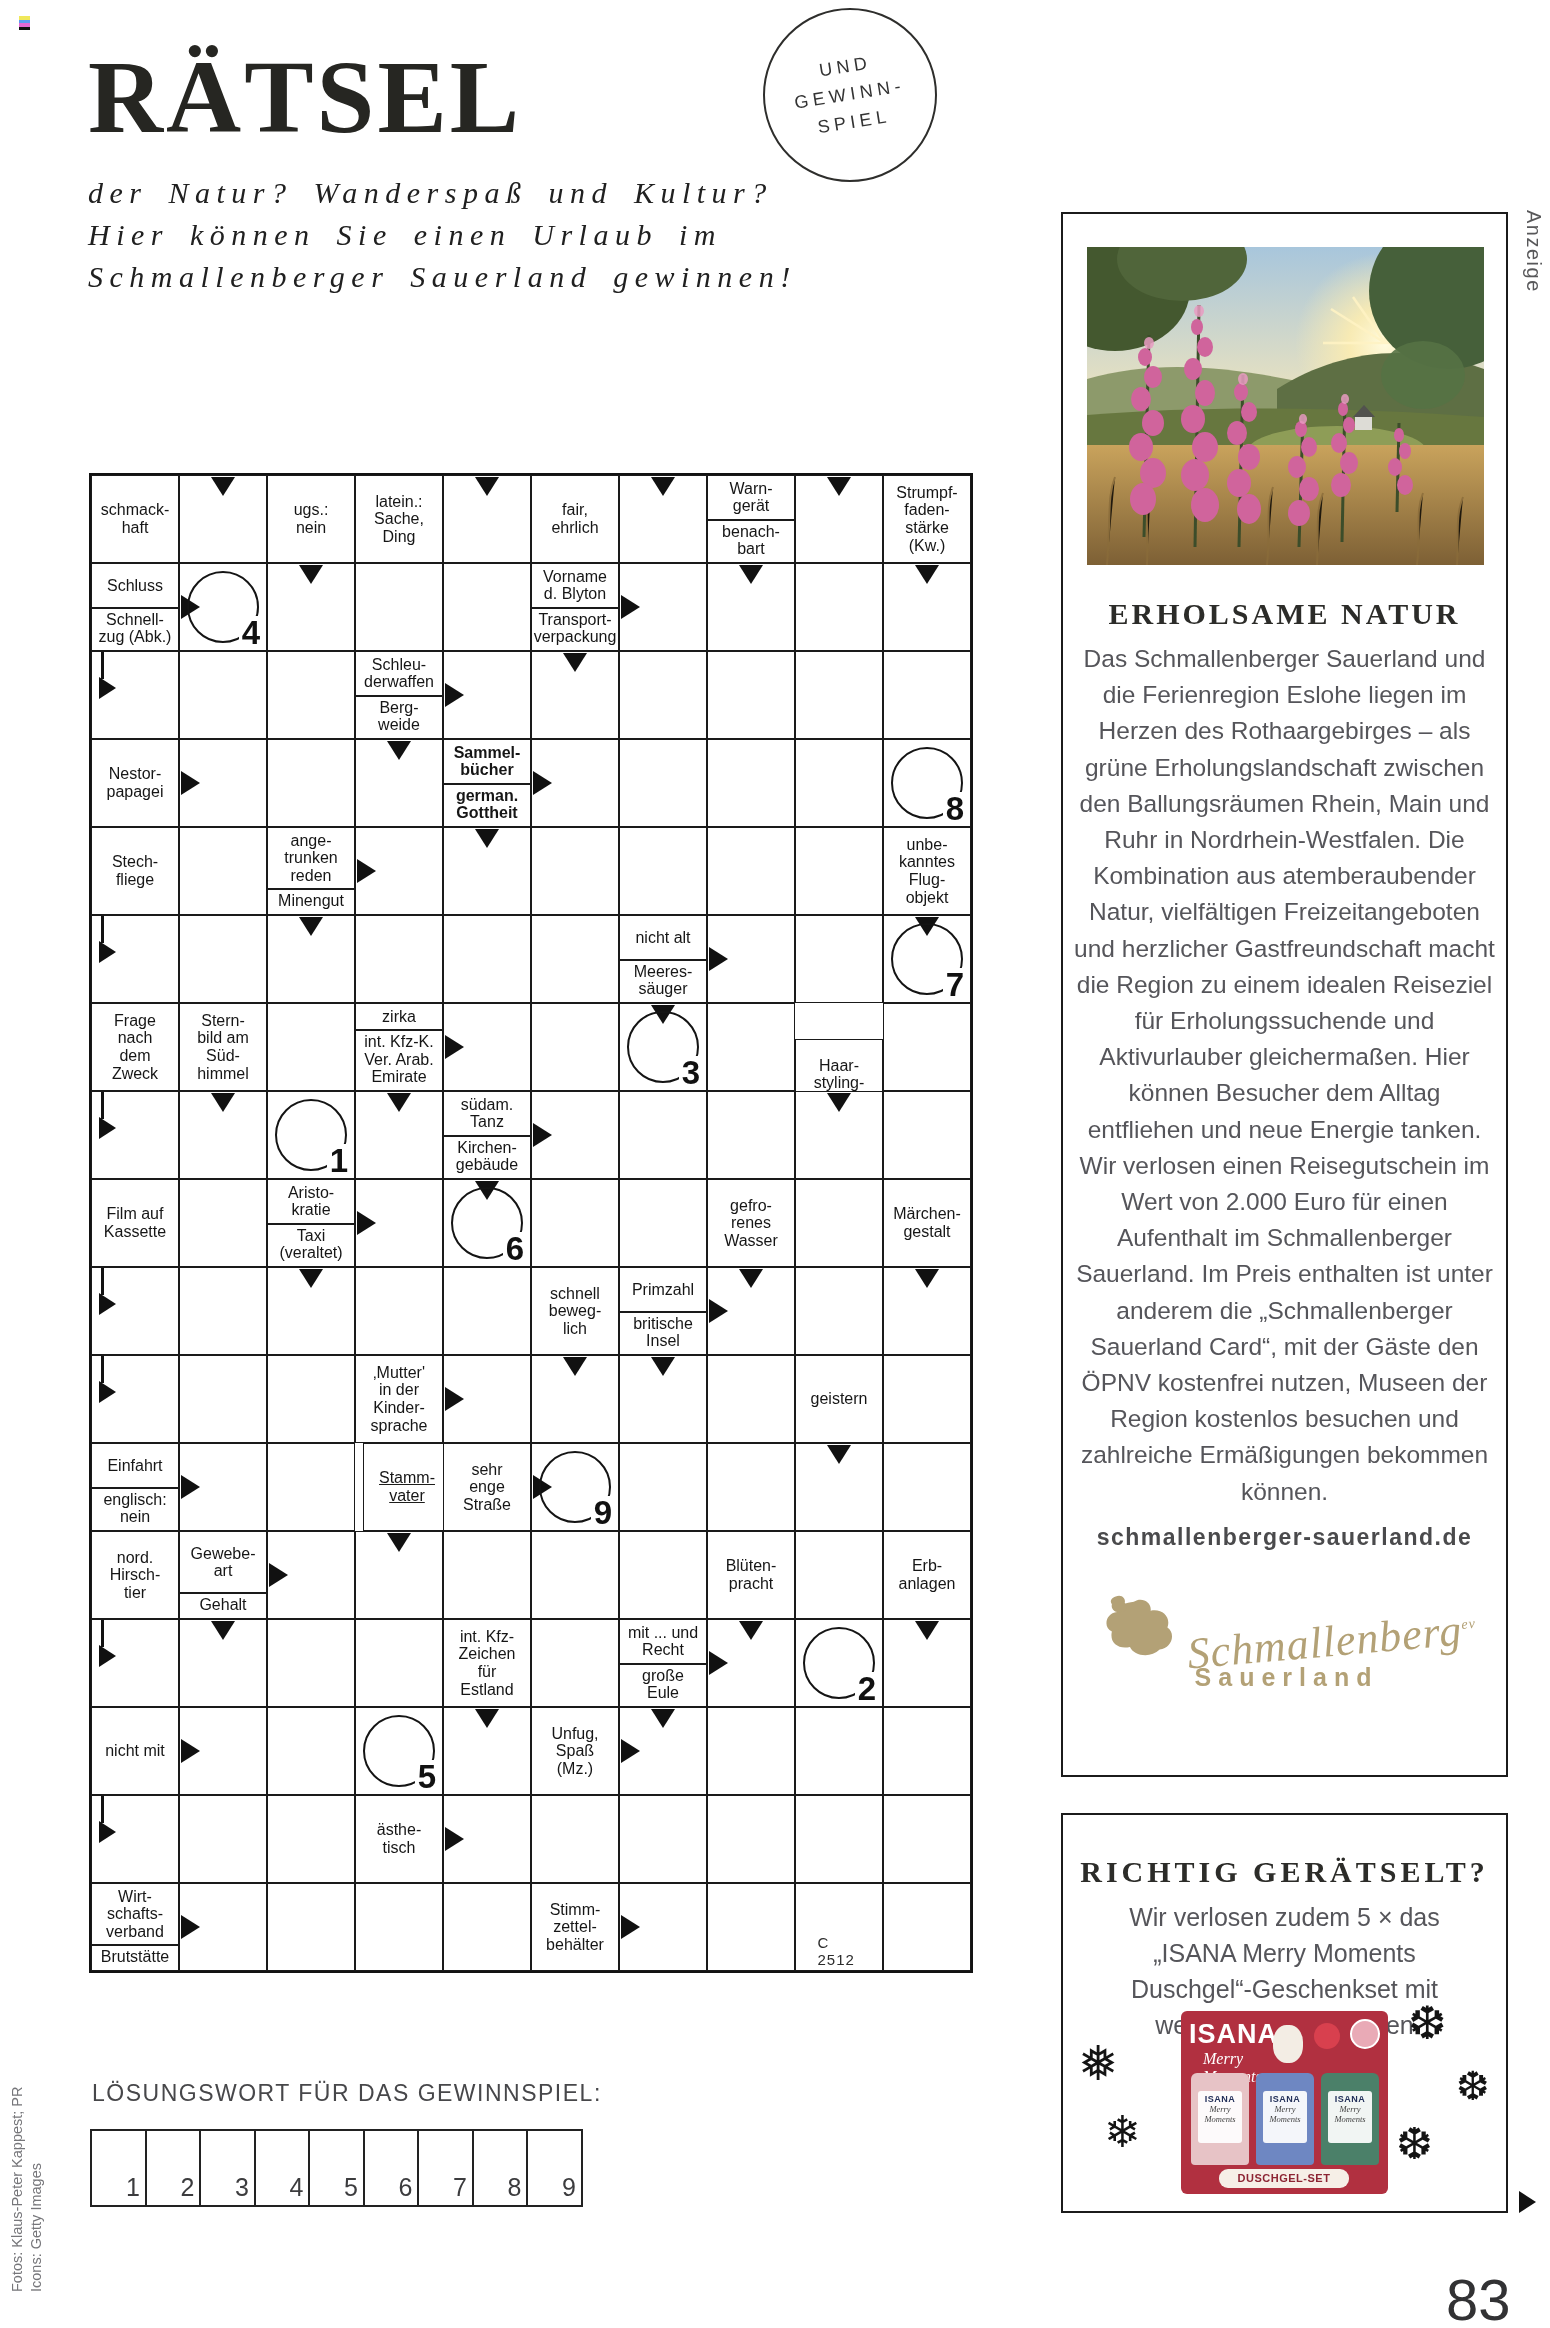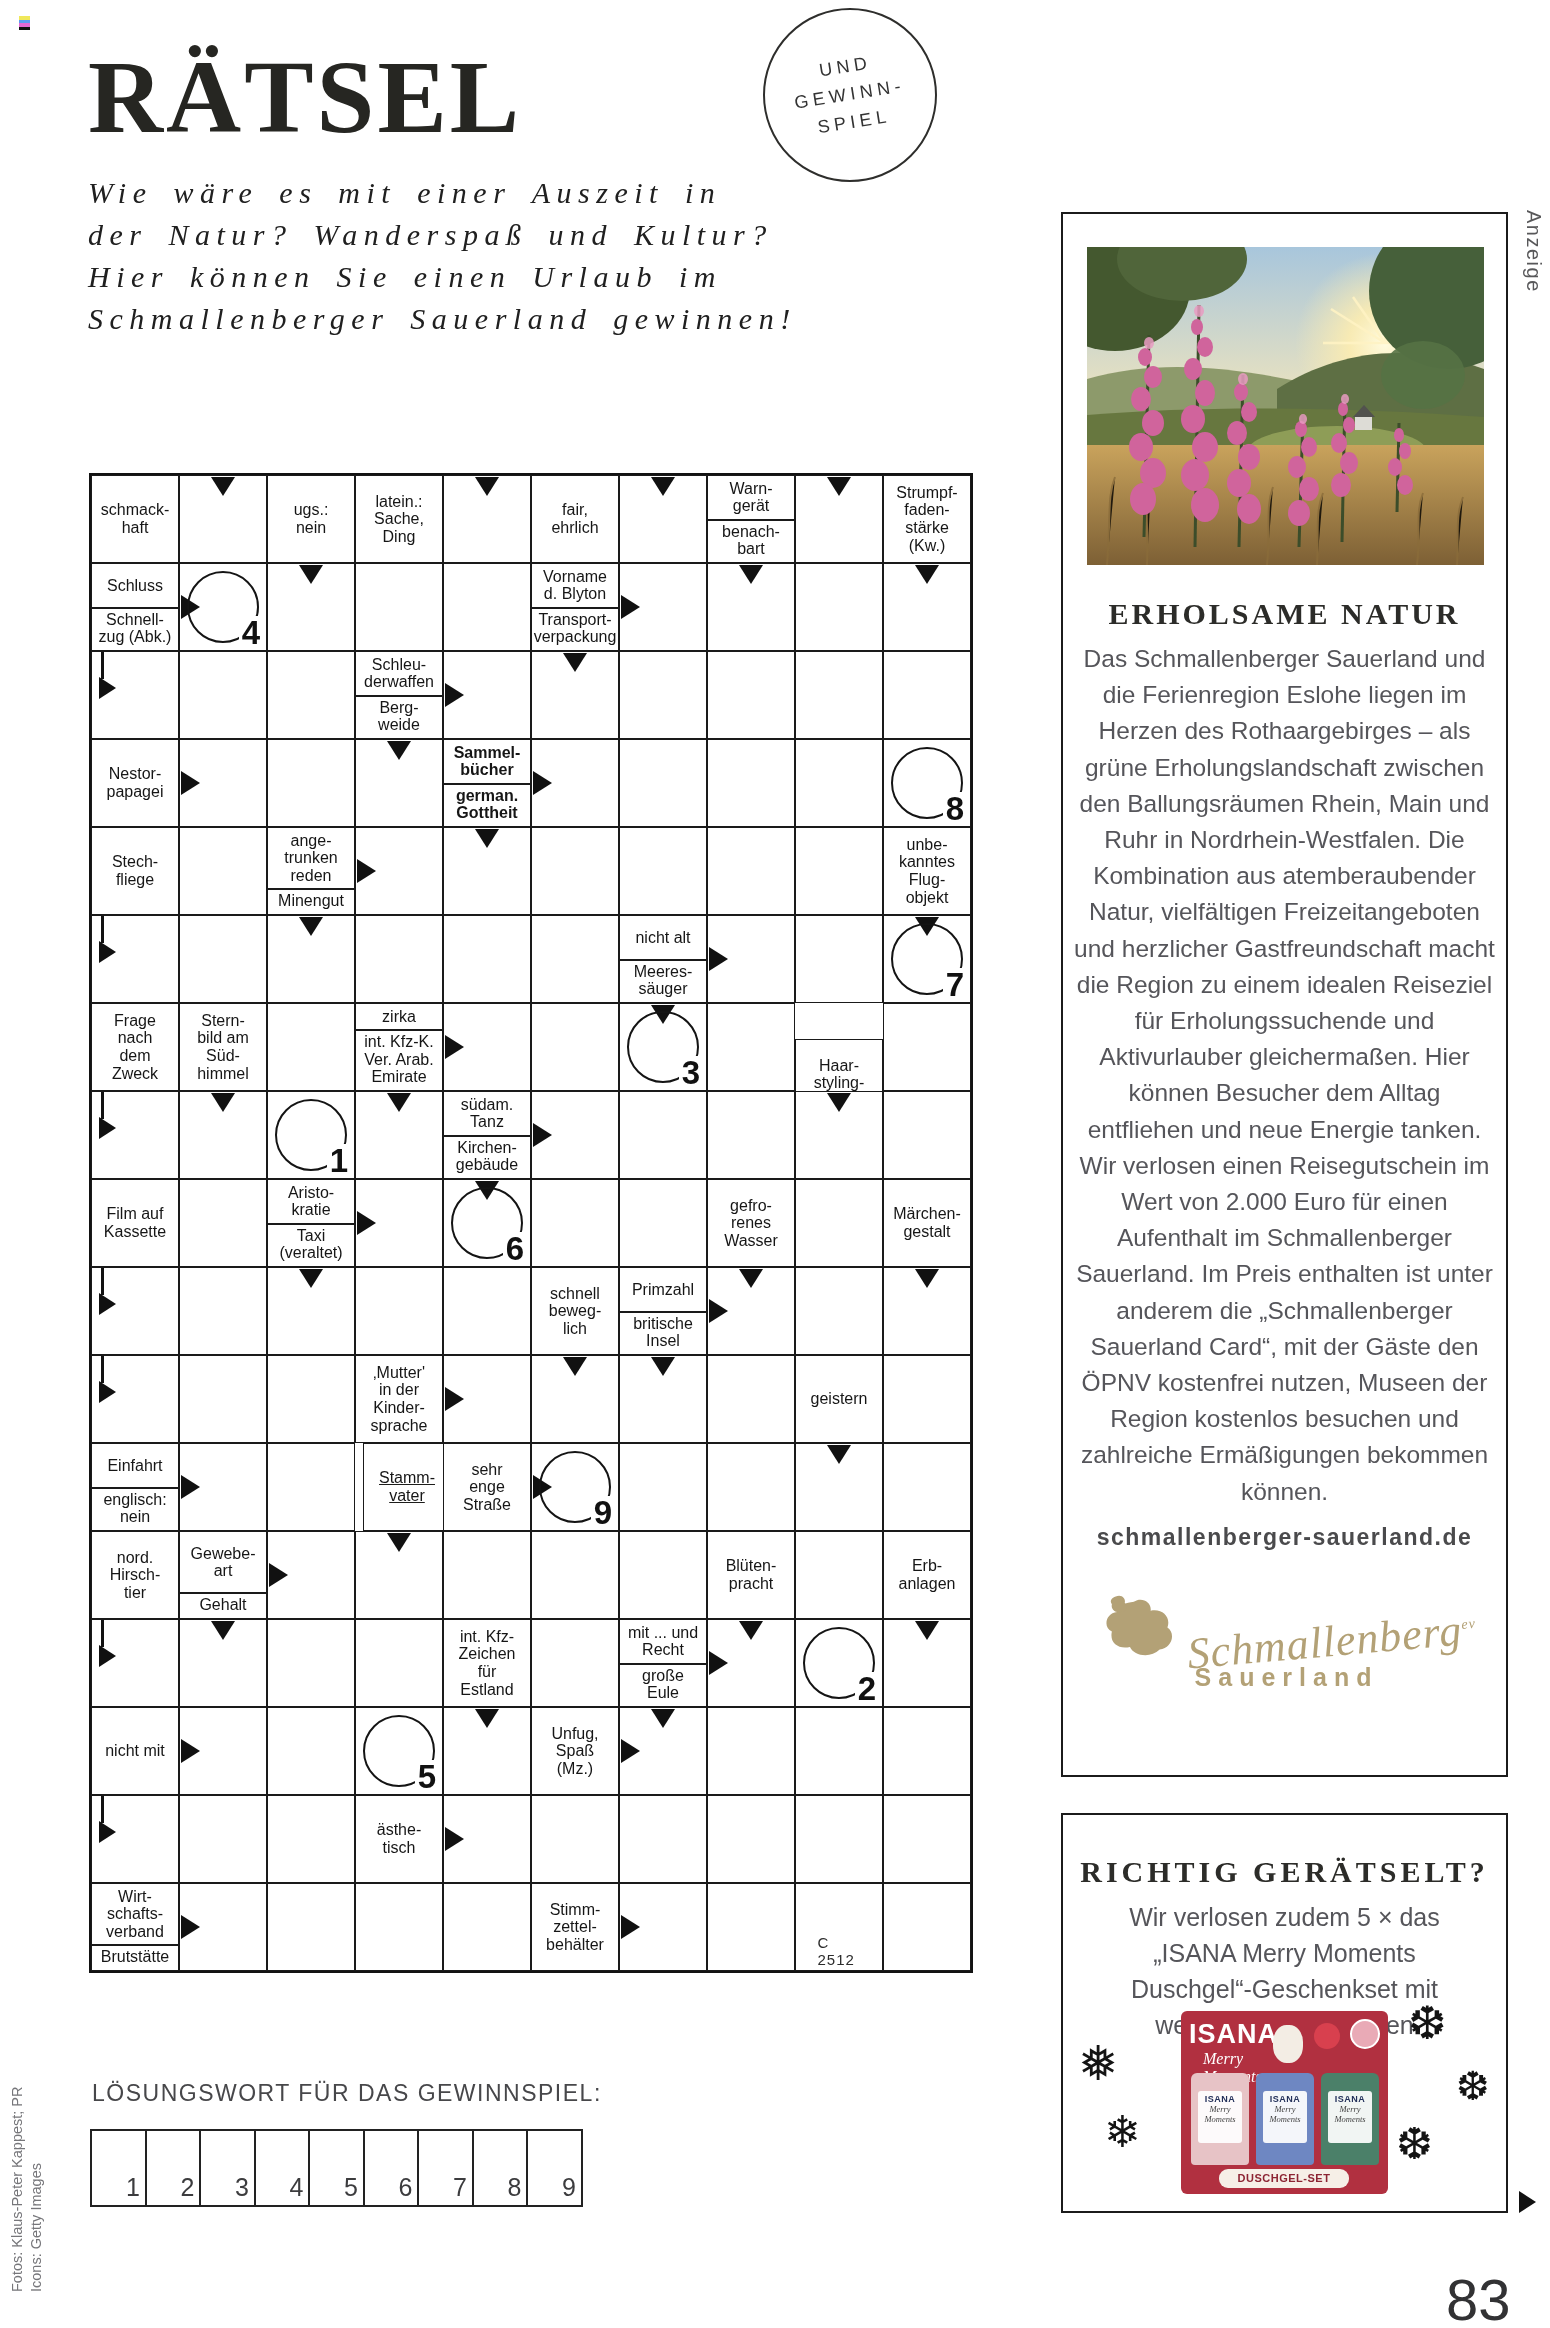--- a/index.html
+++ b/index.html
@@ -119,21 +119,20 @@
 <div class="regmark">
   <div style="background: rgb(240, 232, 90);"></div>
   <div style="background: rgb(93, 156, 240);"></div>
   <div style="background: rgb(228, 104, 212);"></div>
   <div style="background: rgb(17, 17, 17);"></div>
 </div>
 
 <div class="pagehead">
   <div class="title">RÄTSEL</div>
   <div class="intro">
-    <div>Wie wäre es mit einer Auszeit in</div>
     <div>der Natur? Wanderspaß und Kultur?</div>
     <div>Hier können Sie einen Urlaub im</div>
     <div>Schmallenberger Sauerland gewinnen!</div>
   </div>
 </div>
 <div class="badge">
   <div class="badge-text">UND
 GEWINN-
 SPIEL</div>
 </div>

